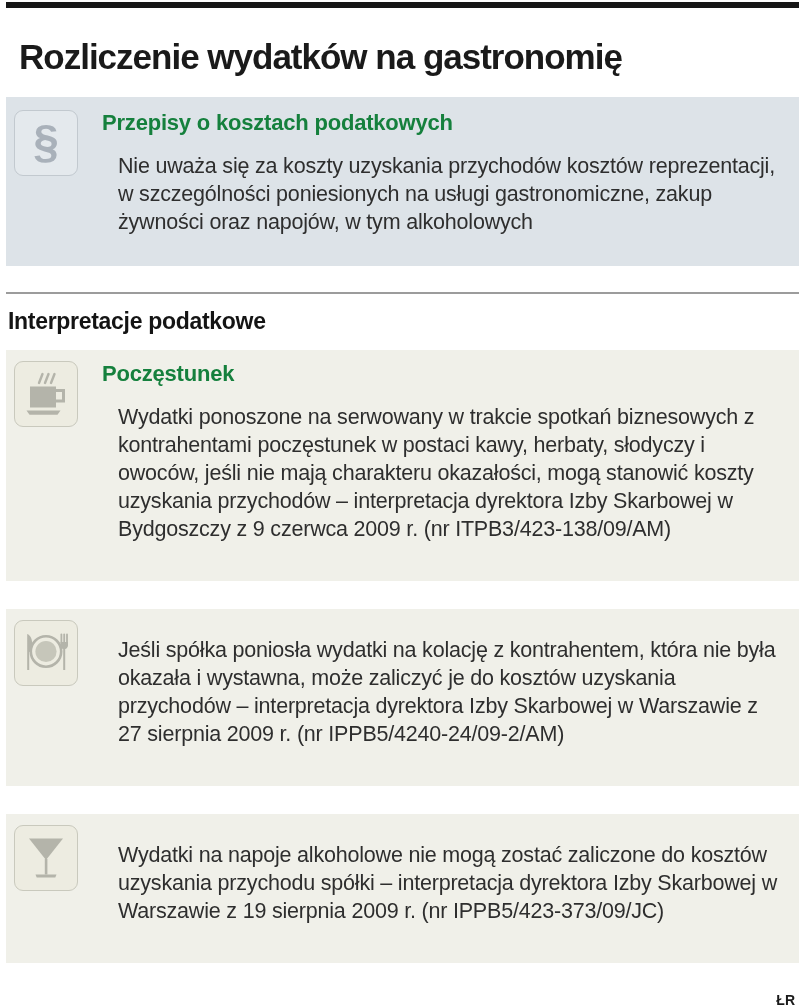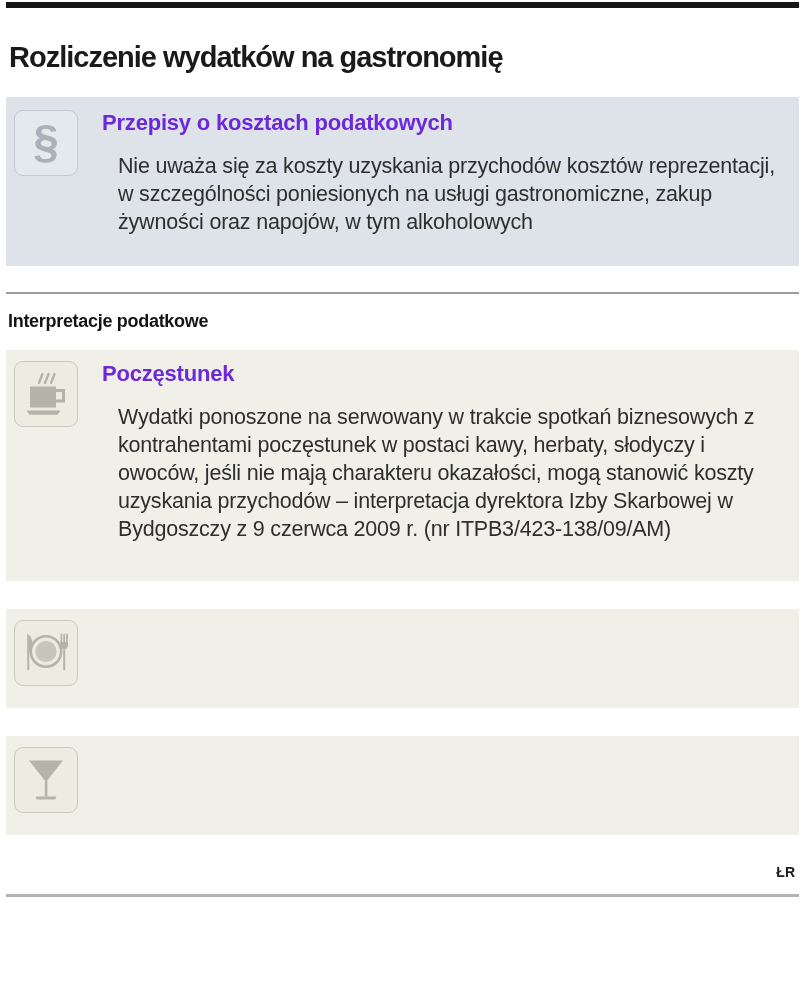--- a/index.html
+++ b/index.html
@@ -11,22 +11,22 @@
     overflow: hidden;
   }
   .page { padding: 0 6px; }
 
   .top-rule {
     margin-top: 2px;
     height: 6px;
     background: #161616;
   }
   .page-title {
-    margin: 26px 2px 0 3px;
-    font-size: 29px;
+    margin: 26px 2px 0 13px;
+    font-size: 35px;
     line-height: 46px;
     font-weight: bold;
     letter-spacing: -1px;
     color: #1a1a1a;
   }
 
   .law-box {
     margin-top: 17px;
     background: #dde3e8;
     min-height: 119px;
@@ -67,40 +67,40 @@
     padding-bottom: 4px;
   }
   .tile svg { display: block; }
 
   .box-content { margin-left: 24px; max-width: 693px; }
   .box-title {
     margin: 0 0 3px 0;
     font-size: 22px;
     line-height: 26px;
     font-weight: bold;
-    color: #6d28d9;
+    color: #15803d;
     letter-spacing: -0.2px;
   }
   .box-text {
     margin: 16px;
     font-size: 21.5px;
     line-height: 28px;
     color: #2e2e2e;
     letter-spacing: -0.2px;
     hyphens: manual;
   }
 
   .divider {
     margin-top: 26px;
     height: 2px;
     background: #9c9c9c;
   }
   .section-heading {
     margin: 14px 2px 15px 2px;
-    font-size: 18px;
+    font-size: 23px;
     line-height: 27px;
     font-weight: bold;
     color: #141414;
     letter-spacing: -0.3px;
   }
 
   .credit {
     margin: 6px 4px 4px 0;
     text-align: right;
     font-size: 14px;
@@ -164,32 +164,34 @@
         <circle cx="24" cy="22.5" r="10.6" fill="#c6c6ba"></circle>
         <g stroke="#b4b4aa" stroke-width="1.8" stroke-linecap="round">
           <path d="M39.4 5.5 V13"></path>
           <path d="M42.2 5.5 V13"></path>
           <path d="M45 5.5 V13"></path>
         </g>
         <path d="M38.4 13 h7.6 v3.2 c0 2.2 -1.5 3.4 -2.8 3.9 L43.2 41 L41.2 41 L41.2 20.1 c-1.3 -0.5 -2.8 -1.7 -2.8 -3.9 Z" fill="#b4b4aa"></path>
       </svg>
     </div>
     <div class="box-content">
+      <p class="box-text">Jeśli spółka poniosła wydatki na kolację z kontrahentem, która nie była okazała i wystawna, może zaliczyć je do kosztów uzyskania przychodów – interpretacja dyrektora Izby Skarbowej w Warszawie z 27 sierpnia 2009 r. (nr IPPB5/4240-24/09-2/AM)</p>
     </div>
   </section>
 
   <section class="item-box">
     <div class="tile tile-beige">
       <svg width="48" height="48" viewBox="0 0 48 48" fill="none">
         <path d="M7 4.5 L41 4.5 L24 26 Z" fill="#b4b4aa"></path>
         <rect x="22.8" y="25" width="2.6" height="15.5" fill="#b4b4aa"></rect>
         <path d="M13.5 40.5 h21 l-1.2 3 h-18.6 z" fill="#b4b4aa"></path>
       </svg>
     </div>
     <div class="box-content">
+      <p class="box-text">Wydatki na napoje alkoholowe nie mogą zostać zaliczone do kosztów uzyskania przychodu spółki – interpretacja dyrektora Izby Skarbowej w Warszawie z 19 sierpnia 2009 r. (nr IPPB5/423-373/09/JC)</p>
     </div>
   </section>
 
   <div class="credit">ŁR</div>
 
   <div class="bottom-rule"></div>
 
 </div>
 
 </body></html>

